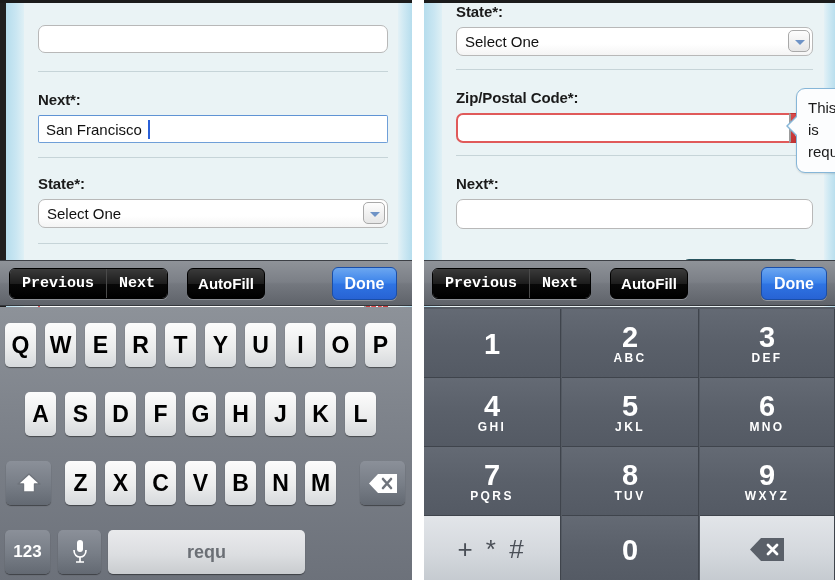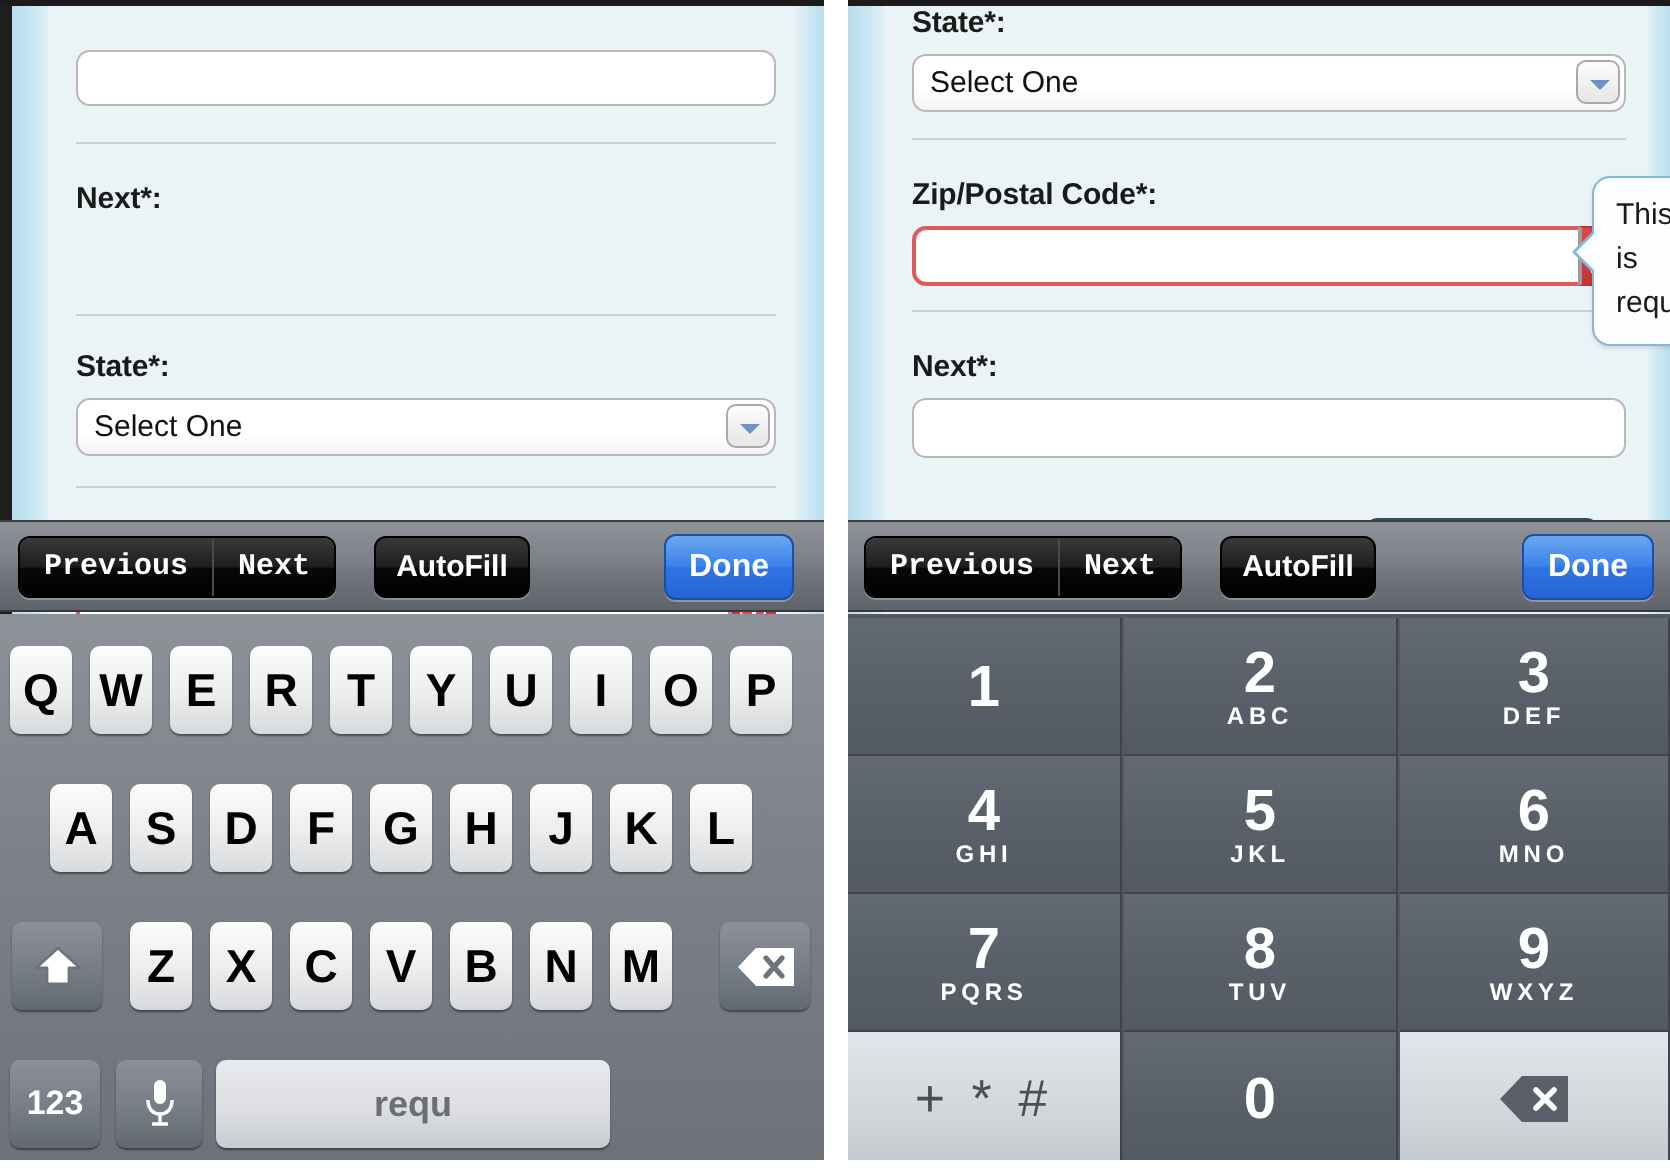--- a/index.html
+++ b/index.html
@@ -356,20 +356,24 @@
 
     <div class="form">
 
       <div class="field" style="top:22px;">
         <input class="txtinput" type="text" value="" style="">
       </div>
       <div class="divider" style="top:68px;"></div>
 
       <div class="field" style="top:88px;">
         <div class="field-label">Next*:</div>
+        <div style="position:relative;">
+          <input class="txtinput focused" type="text" value="San Francisco" style="">
+          <span class="caret" style="left:110px;"></span>
+        </div>
       </div>
       <div class="divider" style="top:154px;"></div>
 
       <div class="field" style="top:172px;">
         <div class="field-label">State*:</div>
         <div class="sel-wrap">
           <div class="selbox">Select One</div>
           <div class="selarrow"></div>
         </div>
       </div>

